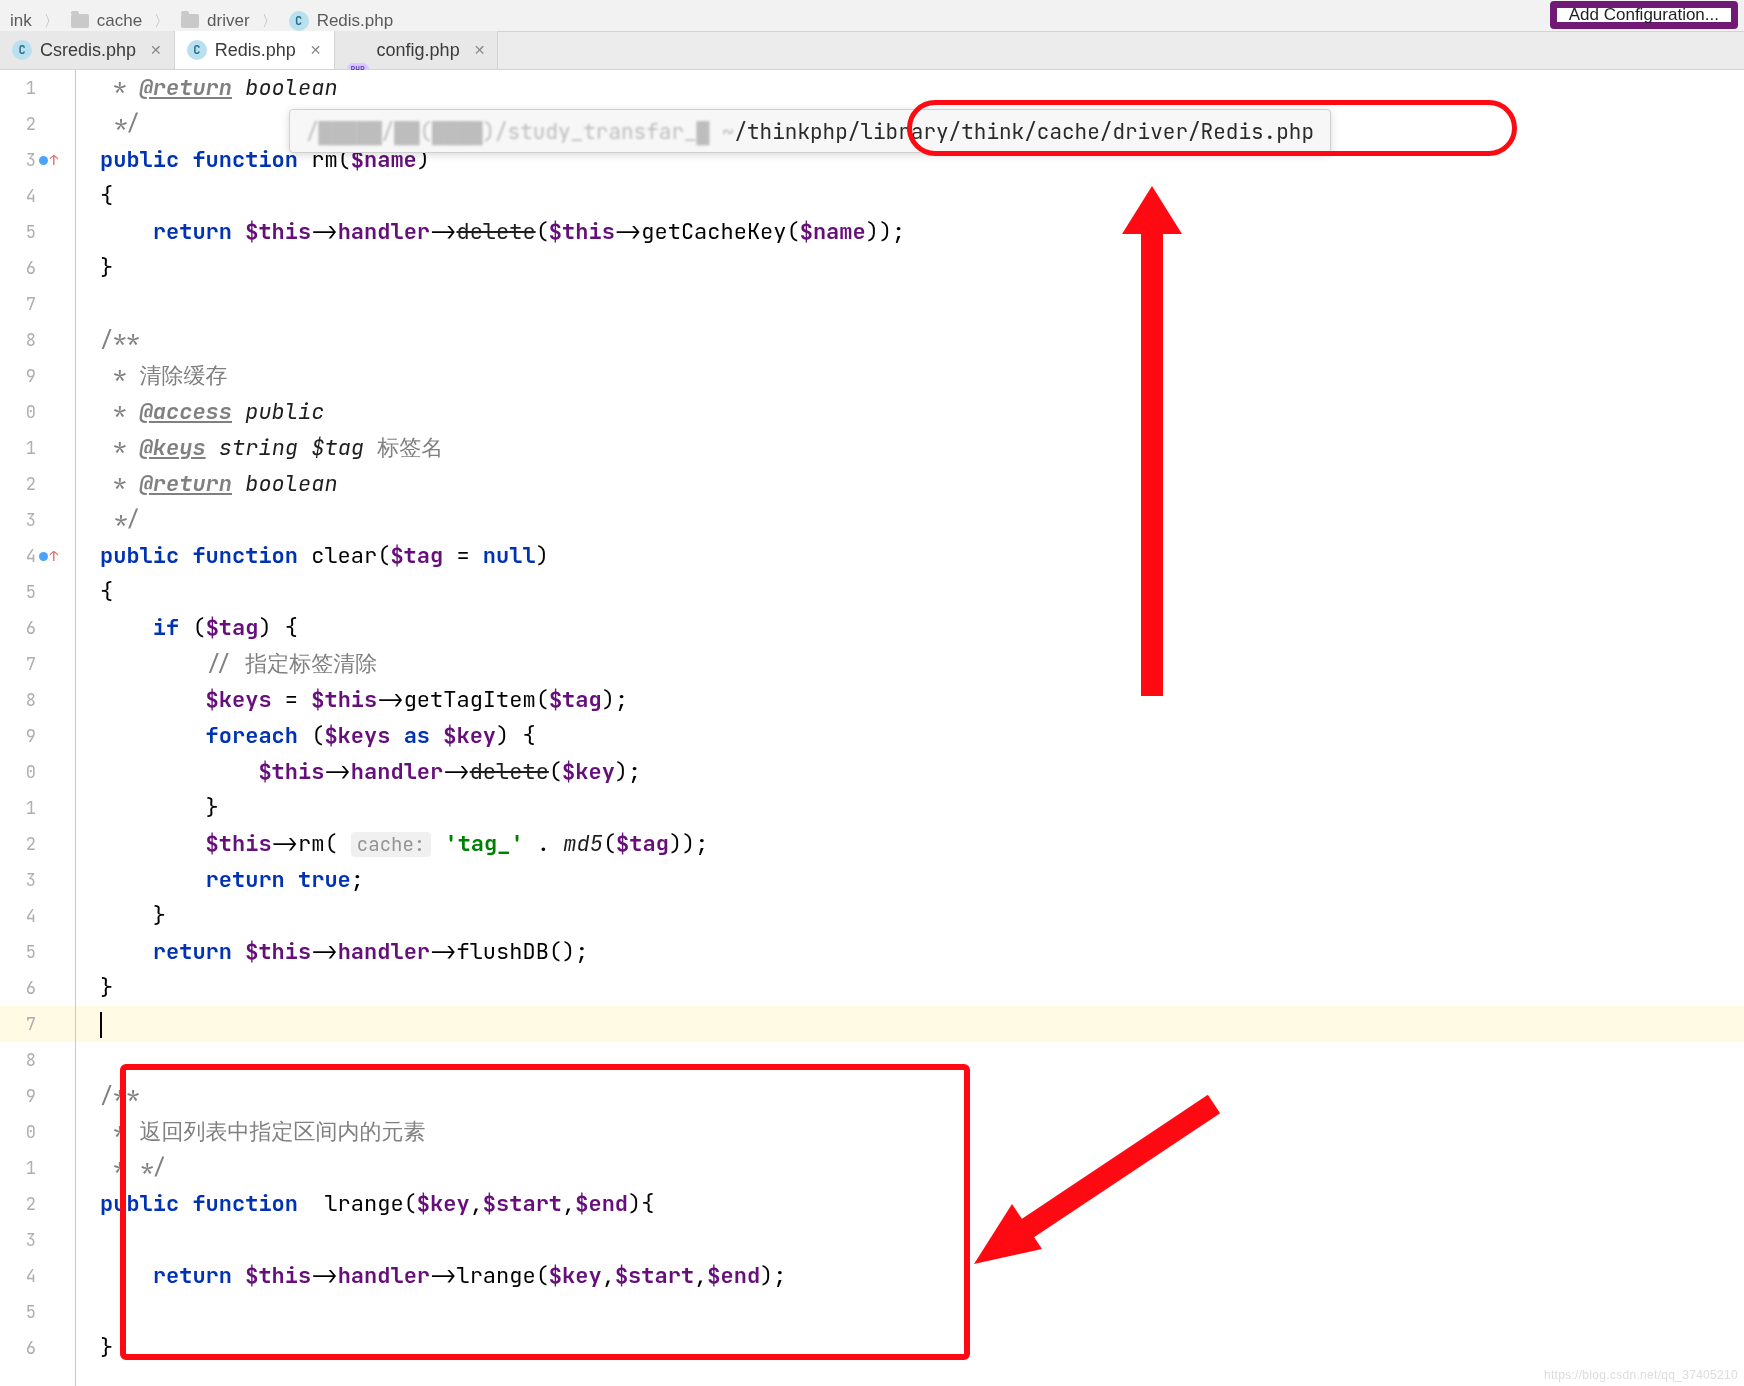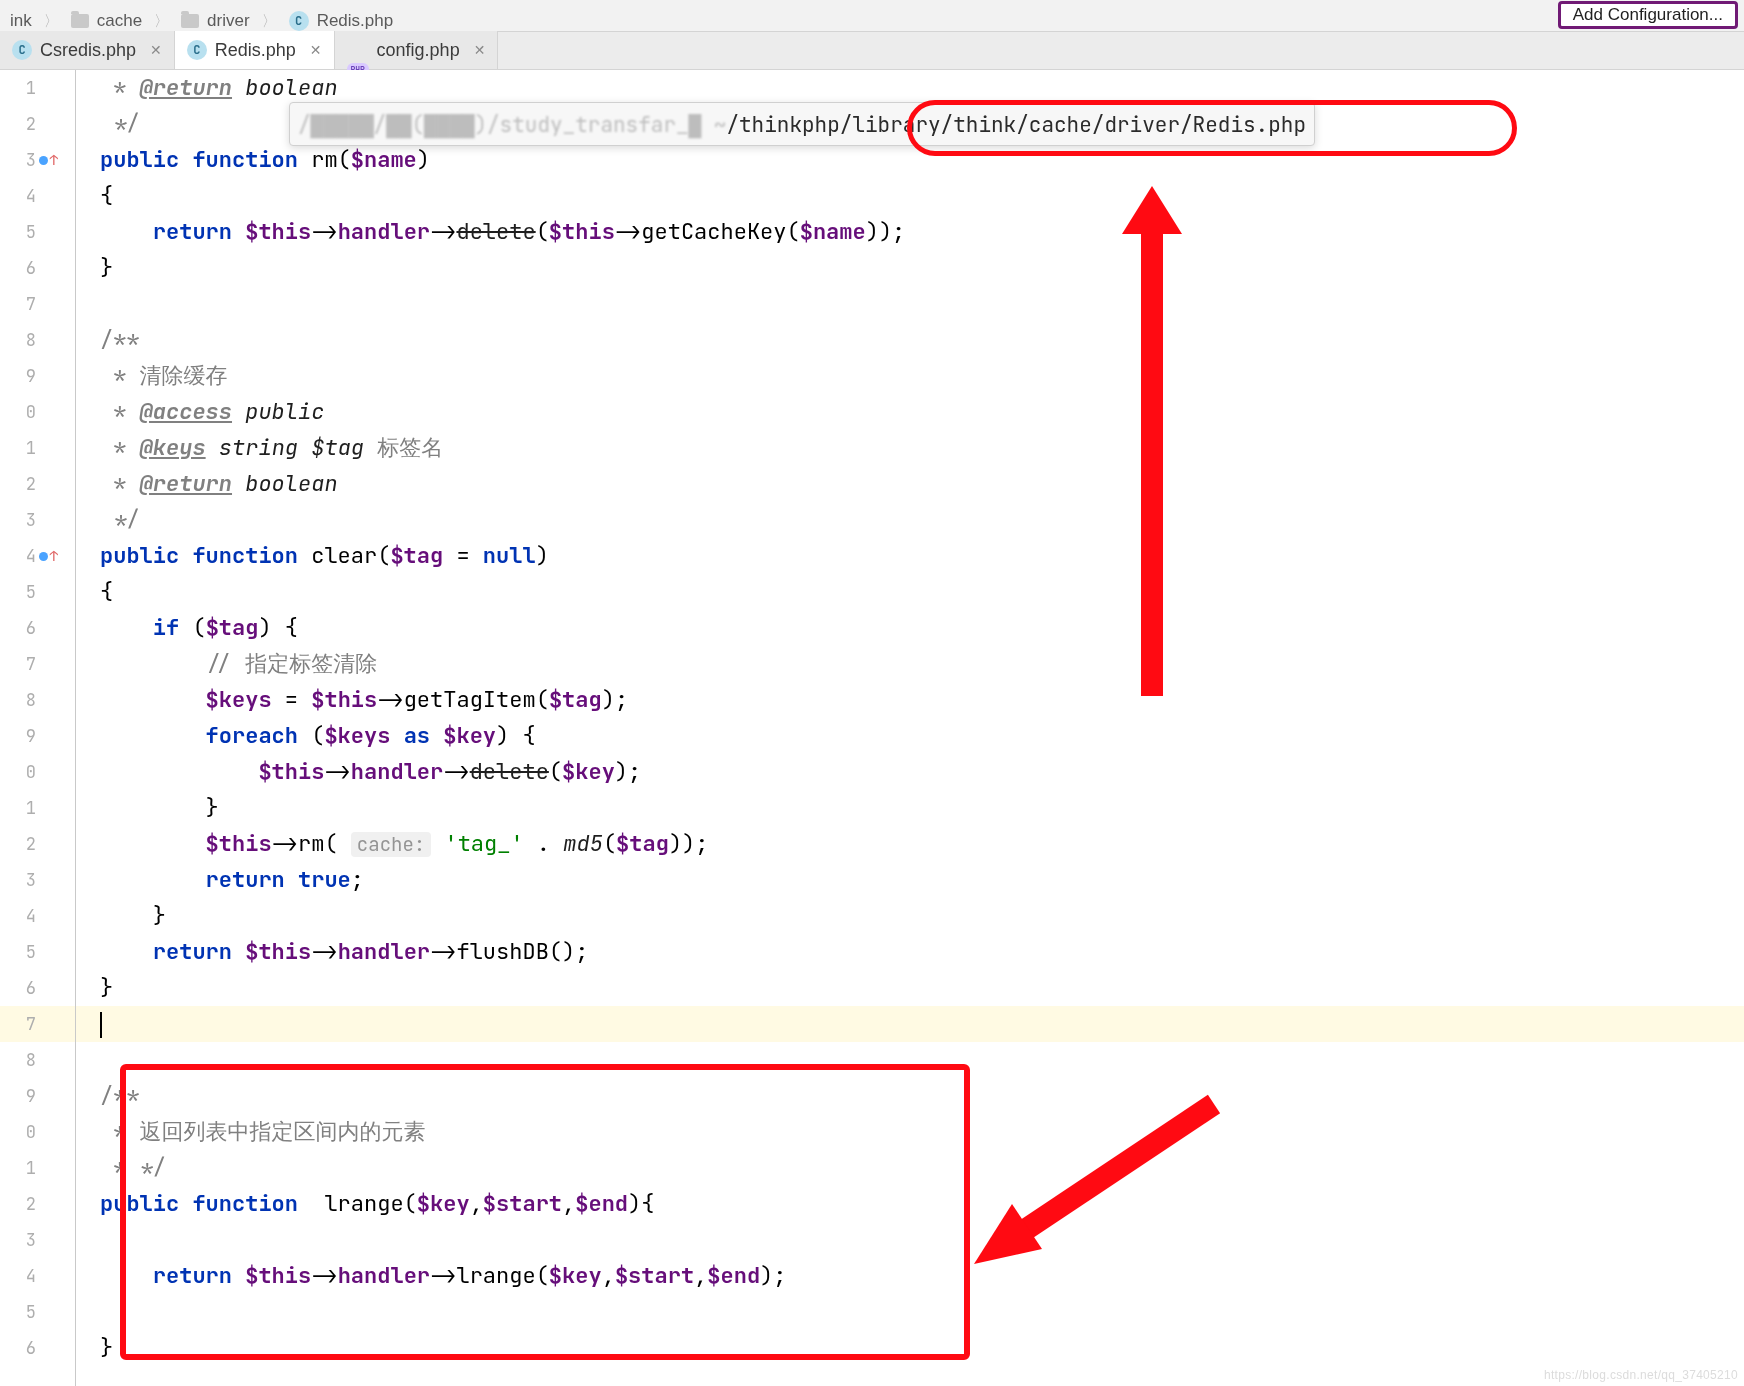--- a/index.html
+++ b/index.html
@@ -35,21 +35,21 @@
   
   
   .crumbs{height:32px;background:var(--panel);border-bottom:1px solid var(--border);display:flex;align-items:flex-end;}
   .crumbs-left{display:flex;align-items:center;gap:0;padding-left:0;}
   .crumb{display:flex;align-items:center;gap:8px;padding:0 10px;color:var(--bc-fg);font-size:17px;white-space:nowrap;}
   .chevron{color:#b4b4b4;font-size:15px;padding:0 2px;}
   .folder-icon{width:18px;height:14px;background:#c9c9c9;border-radius:2px;position:relative;display:inline-block;}
   .folder-icon:before{content:"";position:absolute;top:-3px;left:0;width:8px;height:3px;background:#c9c9c9;border-radius:2px 2px 0 0;}
   .c-icon{width:20px;height:20px;border-radius:50%;background:#b8e0ef;display:inline-flex;align-items:center;justify-content:center;color:#2b6f8c;font-weight:700;font-size:12px;font-family:var(--code-font);}
   .crumbs-right{margin-left:auto;display:flex;align-items:center;padding-right:4px;}
-  .add-config{height:28px;margin:2px;padding:0 12px;font-size:17px;background:#fff;border:3px solid #701a75;border-radius:4px;display:flex;align-items:center;}
+  .add-config{height:28px;margin:2px;padding:0 12px;font-size:17px;background:#fff;border:7px solid #701a75;border-radius:4px;display:flex;align-items:center;}
   
   
   .tabs{height:38px;background:var(--panel2);border-bottom:1px solid var(--border);display:flex;align-items:flex-end;}
   .tab{display:flex;align-items:center;gap:8px;height:38px;padding:0 12px;border-right:1px solid var(--border);font-size:18px;color:#3b3b3b;background:var(--tab-inactive);}
   .tab.active{background:var(--tab-active);}
   .tab .close{font-size:14px;color:#8a8a8a;margin-left:6px;}
   .php-icon{width:22px;height:14px;background:#d9c9ff;border-radius:6px;display:inline-flex;align-items:center;justify-content:center;color:#6a42b8;font-weight:700;font-size:8px;font-family:var(--code-font);margin-top:40px;}
   
   
   .editor{position:absolute;left:0;right:0;top:70px;bottom:0;display:flex;background:var(--bg);}
@@ -62,31 +62,31 @@
   .caret-row .ctnt{background:var(--caret-line);}
   .caret-row .ln{background:var(--caret-line);}
   .caret{display:inline-block;width:2px;height:26px;background:#000;vertical-align:middle;}
   .marker-col{position:absolute;left:60px;top:0;bottom:0;width:16px;border-right:1px solid var(--marker-line);}
   
   
   .kw{color:var(--kw);font-weight:700;}
   .var{color:var(--var);font-weight:700;text-align:center;}
   .fn{color:#000;}
   .pl{color:#000;}
-  .str{color:var(--string);font-weight:400;}
+  .str{color:var(--string);font-weight:700;}
   .cm{color:var(--comment);}
   .dc{color:var(--doccomment);}
   .dct{color:var(--doctag);font-weight:700;font-style:italic;text-decoration:underline;}
   .it{font-style:italic;margin-top:12px;}
   .strike{text-decoration:line-through;}
   .hint{color:#949494;background:#f0f0f0;border-radius:4px;padding:0 6px;font-size:19px;}
   .op{color:#000;}
   
   
-  .path-tooltip{position:absolute;left:289px;top:102px;height:44px;background:var(--tooltip-bg);border:1px solid #d0d0d0;border-radius:4px;box-shadow:0 2px 8px rgba(0,0,0,.15);display:flex;align-items:center;padding:0 8px;font-family:var(--code-font);font-size:21px;color:#2b2b2b;z-index:5;}
+  .path-tooltip{position:absolute;left:289px;top:109px;height:44px;background:var(--tooltip-bg);border:1px solid #d0d0d0;border-radius:4px;box-shadow:0 2px 8px rgba(0,0,0,.15);display:flex;align-items:center;padding:0 16px;font-family:var(--code-font);font-size:21px;color:#2b2b2b;z-index:5;}
   .path-tooltip .blur{color:#bdbdbd;filter:blur(1.2px);}
   .path-box{position:absolute;left:907px;top:100px;width:610px;height:56px;border:5px solid var(--red);border-radius:28px;z-index:6;pointer-events:none;}
   
   
   .arrow-svg{position:absolute;z-index:7;pointer-events:none;}
   
   
   .code-box{position:absolute;left:120px;top:1064px;width:850px;height:296px;border:6px solid var(--red);border-radius:6px;z-index:6;pointer-events:none;}
   
   .watermark{position:absolute;right:6px;bottom:4px;font-size:12px;color:#dcdcdc;letter-spacing:.3px;}

